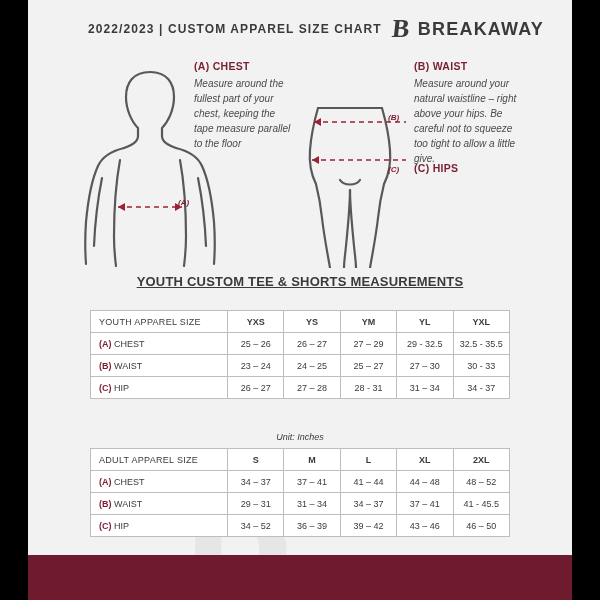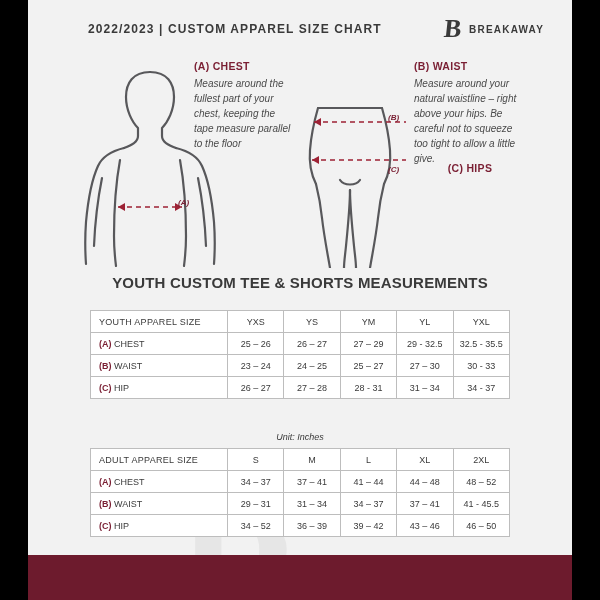--- a/index.html
+++ b/index.html
@@ -73,21 +73,21 @@
   }
   .brand-mark {
     font-family: "Liberation Serif", serif;
     font-size: 26px;
     font-weight: bold;
     color: #3a3a3a;
     line-height: 1;
     transform: skewX(-6deg);
   }
   .brand-name {
-    font-size: 10px;
+    font-size: 18px;
     font-weight: bold;
     letter-spacing: 1.2px;
     color: #3a3a3a;
   }
 
   
   .illus {
     position: absolute;
     left: 0;
     top: 50px;
@@ -106,42 +106,43 @@
     margin-bottom: 4px;
   }
   .callout .c-body {
     font-size: 10px;
     line-height: 1.5;
     font-style: italic;
     color: #4a4a4a;
   }
   .callout-chest { left: 166px; top: 10px; width: 100px; }
   .callout-waist { left: 386px; top: 10px; width: 112px; }
-  .callout-hips  { left: 386px; top: 112px; width: 112px; text-align: center; }
+  .callout-hips  { left: 386px; top: 112px; width: 112px; }
 
   .tag {
     position: absolute;
     font-size: 8px;
     font-style: italic;
     font-weight: bold;
     color: #7a1f33;
   }
 
   
   .sec {
     position: absolute;
     left: 0;
     width: 100%;
     text-align: center;
   }
   .sec-title {
-    font-size: 15px;
+    font-size: 13px;
     font-weight: bold;
     color: #3a3a3a;
     letter-spacing: 0.2px;
+    text-decoration: underline;
   }
   .sec-sub {
     font-size: 9px;
     font-style: italic;
     color: #3a3a3a;
     margin-top: 20px;
   }
   table.sz {
     position: absolute;
     left: 62px;
@@ -158,21 +159,21 @@
     text-align: center;
     padding: 0;
   }
   table.sz th.rowhead, table.sz td.rowhead {
     text-align: left;
     padding-left: 8px;
     width: 128px;
     font-weight: normal;
   }
   table.sz thead th {
-    font-weight: normal;
+    font-weight: bold;
     font-size: 9px;
   }
   table.sz thead th.rowhead {
     font-weight: normal;
     letter-spacing: 0.3px;
   }
   .lbl {
     color: #7a1f33;
     font-weight: bold;
   }

